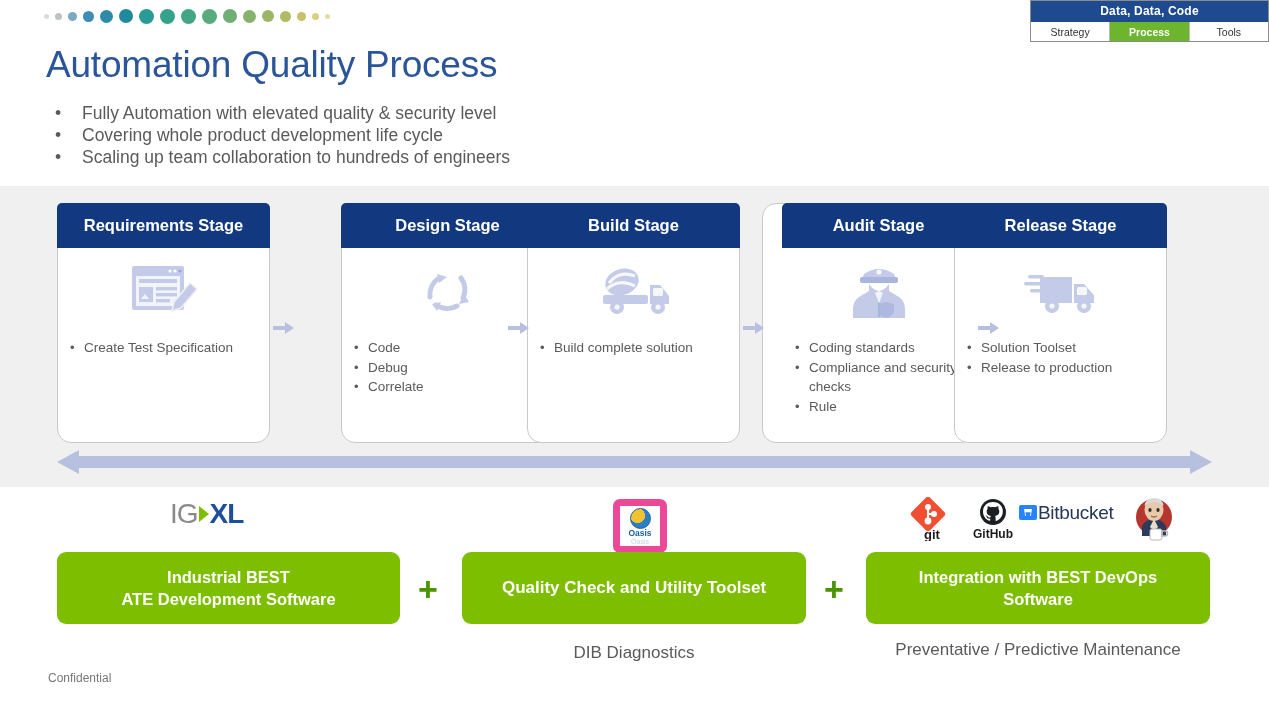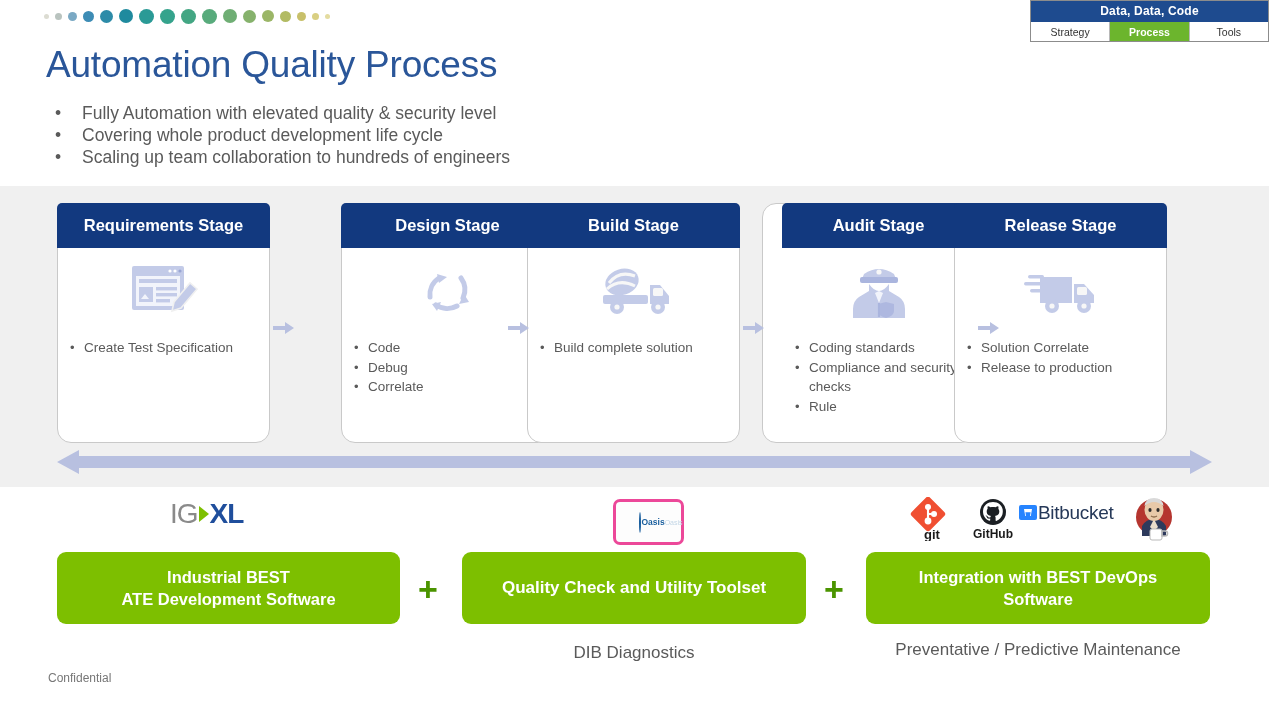--- a/index.html
+++ b/index.html
@@ -49,21 +49,21 @@
   .conn{position:absolute;top:321px;width:22px;height:14px;}
   .c0{left:273px;} .c1{left:508px;} .c2{left:743px;} .c3{left:978px;}
 
   
   .bigarrow{position:absolute;left:57px;top:450px;width:1155px;height:24px;}
   .igxl{position:absolute;left:170px;top:498px;font-size:28px;font-weight:bold;letter-spacing:-1px;display:flex;align-items:center;}
   .igxl .gray{color:#8a8a8a;font-weight:400;font-family:"Liberation Sans",sans-serif;}
   .igxl .tri{display:inline-block;width:0;height:0;border-left:10px solid #7dbf00;border-top:8px solid transparent;border-bottom:8px solid transparent;margin:0 1px 0 1px;}
   .igxl .blue{color:#1f4e9c;}
 
-  .oasis{position:absolute;left:613px;top:499px;width:40px;height:40px;border:3px solid #ec4899;border-radius:7px;background:#fdfdfd;display:flex;align-items:center;justify-content:center;padding-left:25px;}
+  .oasis{position:absolute;left:613px;top:499px;width:40px;height:40px;border:7px solid #ec4899;border-radius:7px;background:#fdfdfd;display:flex;flex-direction:column;align-items:center;justify-content:center;}
   .oasis .globe{width:19px;height:19px;border-radius:50%;background:
      radial-gradient(circle at 35% 35%, #f2c230 0 42%, #2b7fc4 43% 100%);
      border:1px solid #1a5f9e;margin-bottom:0px;}
   .oasis .otxt{font-size:8.5px;font-weight:bold;color:#1a5f9e;line-height:9px;}
   .oasis .oref{font-size:7px;color:#c3d6e6;line-height:7px;}
 
   .gitlogo{position:absolute;left:910px;top:497px;width:46px;height:44px;}
   .githublogo{position:absolute;left:969px;top:497px;width:48px;height:44px;text-align:center;}
   .bitbucket{position:absolute;left:1018px;top:502px;display:flex;align-items:center;gap:0;}
   .bb-txt{font-size:19px;color:#253858;letter-spacing:-0.3px;}
@@ -270,21 +270,21 @@
         <circle cx="30" cy="41" r="7" fill="#c3cbe8"></circle>
         <circle cx="62" cy="41" r="7" fill="#c3cbe8"></circle>
         <circle cx="30" cy="41" r="2.6" fill="#f7f7f7"></circle>
         <circle cx="62" cy="41" r="2.6" fill="#f7f7f7"></circle>
       </svg>
     </div>
     <div class="stage-body">
       <ul>
         <li>
             <span class="bdot">•</span>
-            <span>Solution Correlate</span>
+            <span>Solution Toolset</span>
           </li>
         <li>
             <span class="bdot">•</span>
             <span>Release to production</span>
           </li>
       </ul>
     </div>
   </div>
 
   <div class="conn c0">

